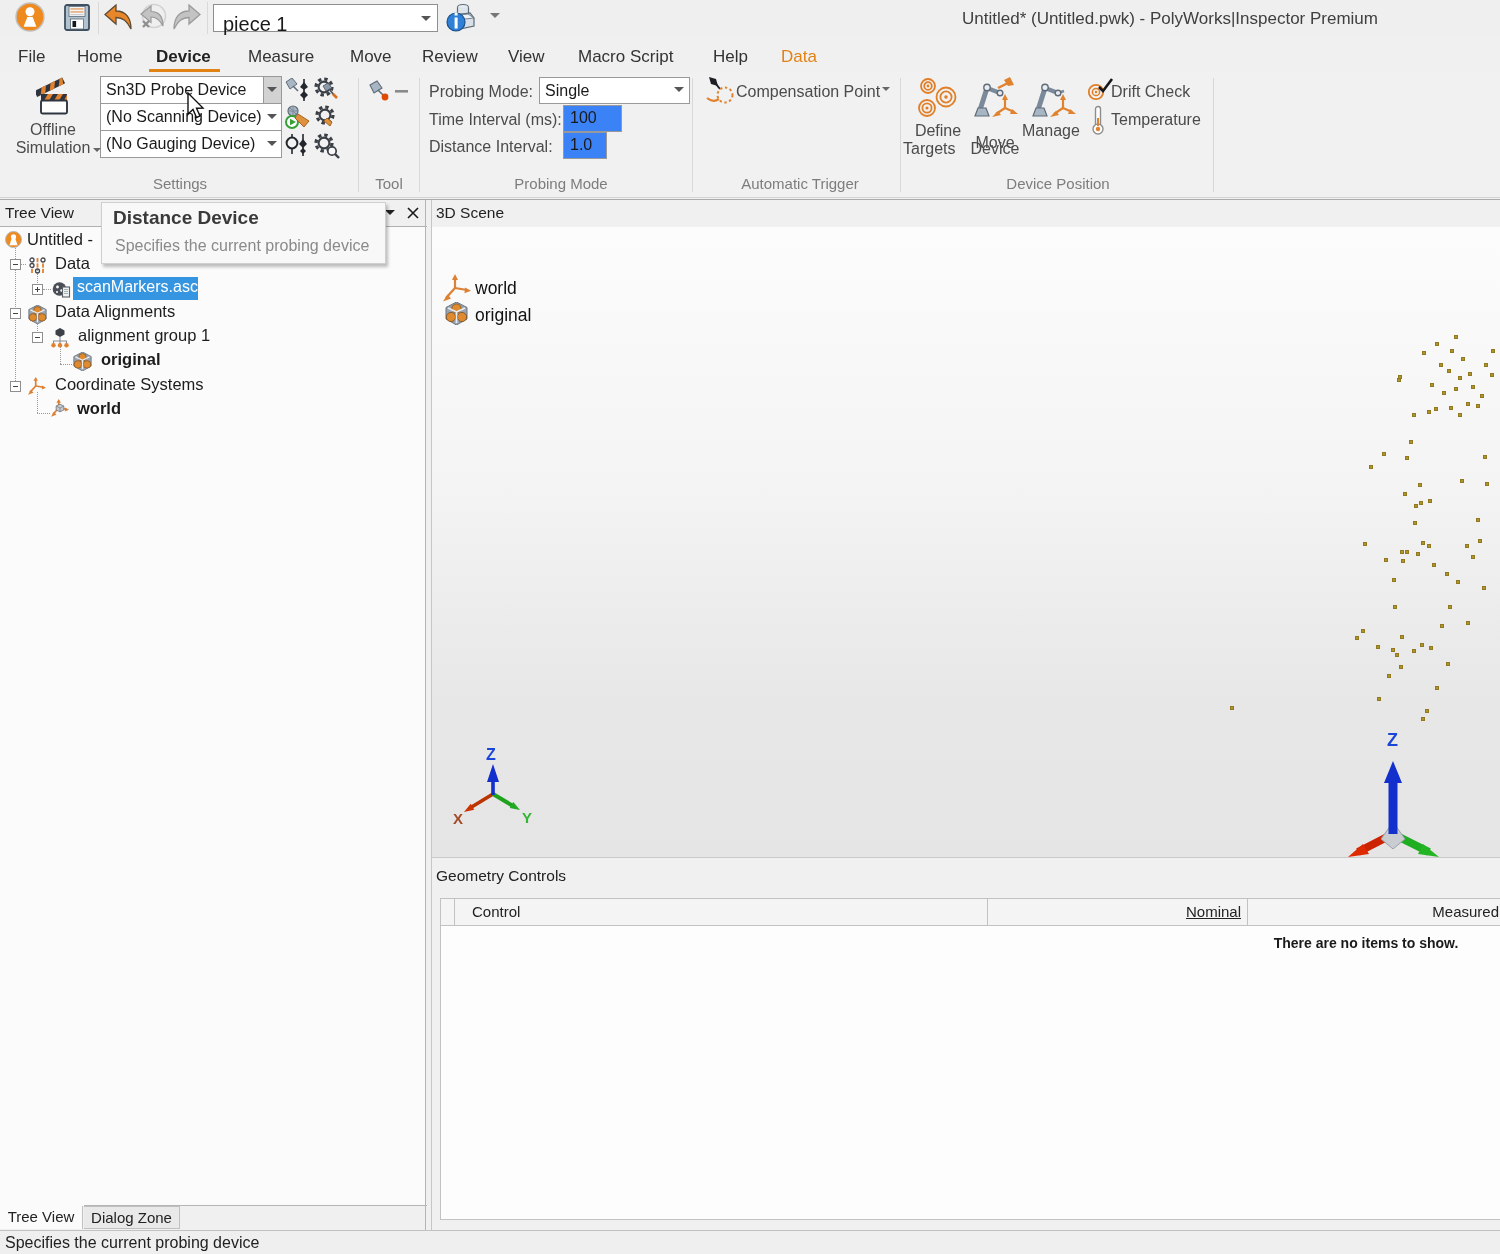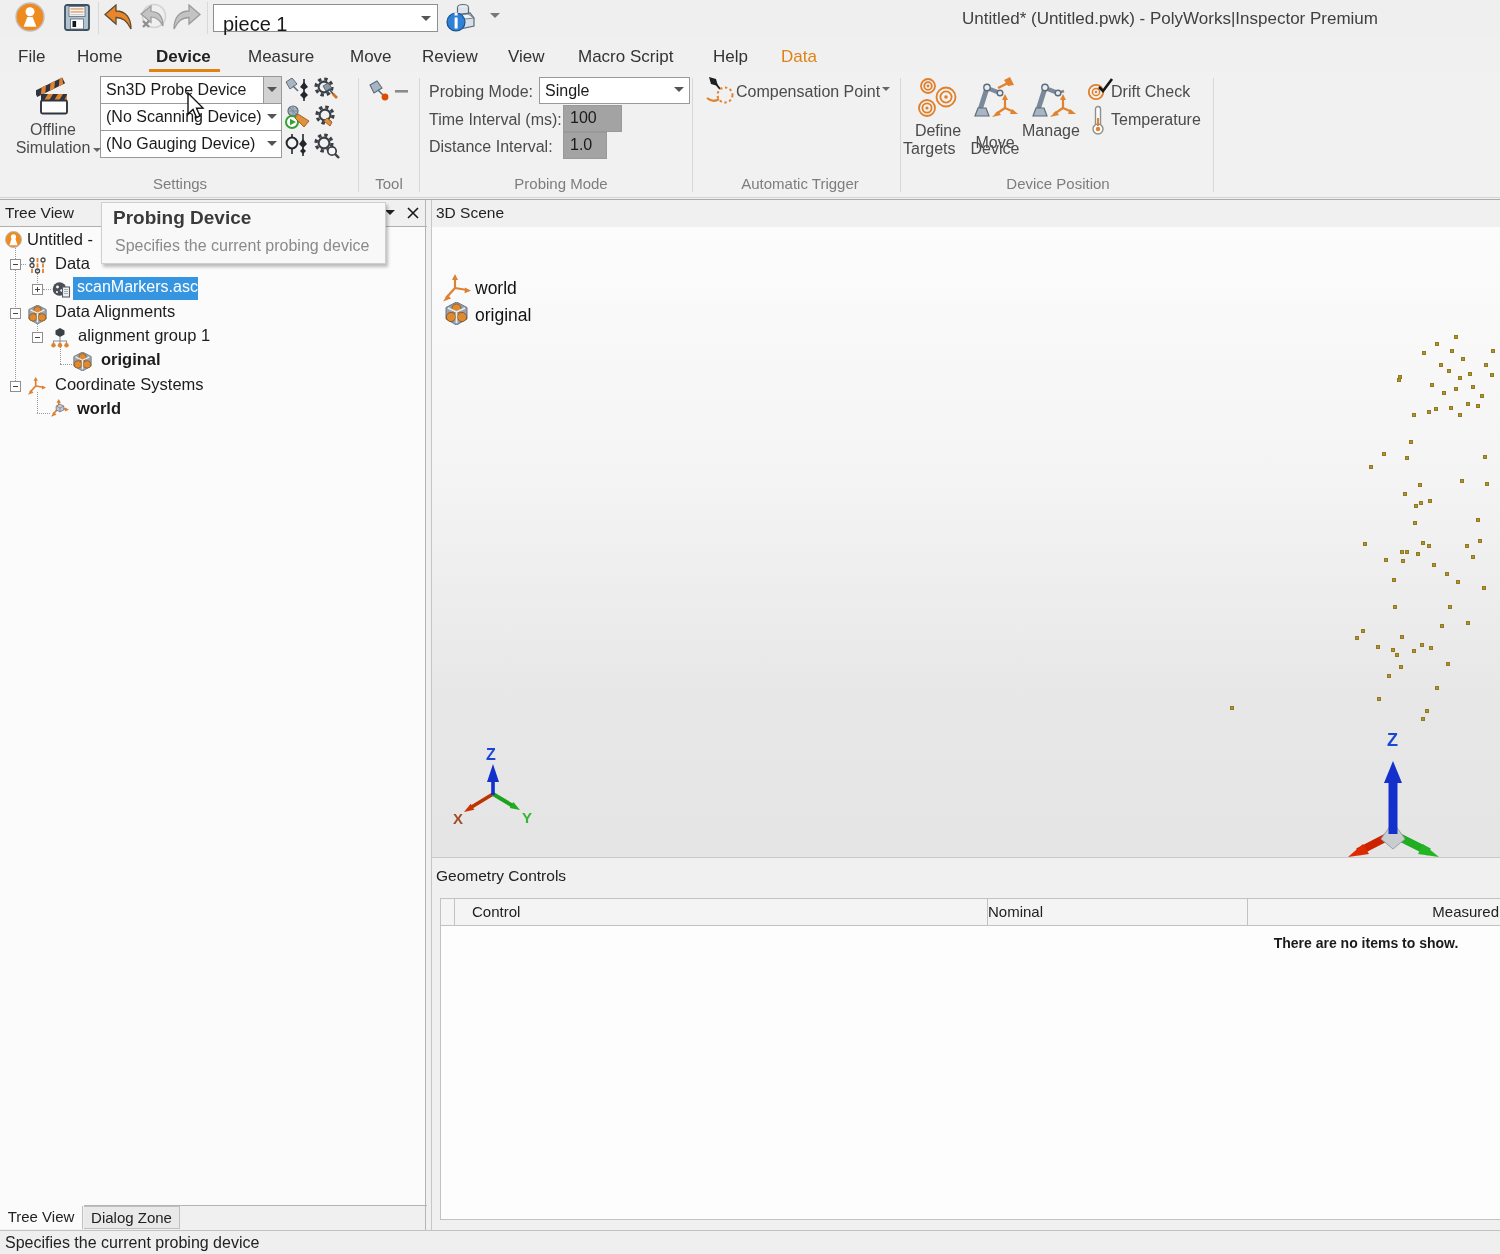--- a/index.html
+++ b/index.html
@@ -22,21 +22,21 @@
 #devunderline { left:149px; top:69px; width:71px; height:3px; background:#e08214; }
 
 
 #ribbon { left:0; top:72px; width:1500px; height:126px; background:#f1f1f1; border-bottom:1px solid #d4d4d4; }
 .gsep { position:absolute; top:6px; width:1px; height:114px; background:#d8d8d8; }
 .glabel { position:absolute; top:103px; height:20px; font-size:15px; color:#7d7d7d; text-align:center; }
 .combo { position:absolute; background:#fff; border:1px solid #999; }
 .combo .ct { position:absolute; left:5px; top:4px; font-size:16px; color:#1a1a1a; white-space:nowrap; }
 .darr { width:0; height:0; border-left:5px solid transparent; border-right:5px solid transparent; border-top:5px solid #555; position:absolute; }
 .rlabel { position:absolute; font-size:16px; color:#4b4b4b; white-space:nowrap; }
-.tinput { position:absolute; background:#a3a3a3; border:1px solid #999; font-size:16px; color:#1a1a1a; padding:3px 0 0 6px; }
+.tinput { position:absolute; background:#3b82f6; border:1px solid #999; font-size:16px; color:#1a1a1a; padding:3px 0 0 6px; }
 
 
 #mainarea { left:0; top:199px; width:1500px; height:1033px; border-top:1px solid #ababab; }
 #treepanel { position:absolute; left:0; top:0; width:427px; height:1033px; }
 #treehdr { position:absolute; left:0; top:0; width:427px; height:27px; border-bottom:1px solid #b0b0b0; }
 #treehdr span { position:absolute; left:5px; top:4px; font-size:15.5px; color:#222; }
 #treebody { position:absolute; left:0; top:27px; width:426px; height:979px; background:#fbfbfb; }
 #tabsrow { position:absolute; left:0; top:1006px; width:427px; height:24px; }
 .tab { position:absolute; top:0; height:23px; font-size:15px; line-height:22px; text-align:center; }
 #splitter { position:absolute; left:427px; top:0; width:4px; height:1033px; background:#f0f0f0; }
@@ -565,29 +565,29 @@
         <i class="dot" style="left:994px;top:482px"></i>
         <i class="dot" style="left:990px;top:490px"></i>
 <i class="dot" style="left:799px;top:479px"></i>
     </div>
     <div id="geombar">
         <span>Geometry Controls</span>
       </div>
     <div id="geomtable">
       <div class="th" style="left:0; width:14px;"></div>
       <div class="th" style="left:14px; width:533px; padding:4px 0 0 17px;">Control</div>
-      <div class="th" style="left:547px; width:260px; padding:4px 16px 0 0;">Nominal</div>
+      <div class="th" style="left:547px; width:260px; text-align:right; padding:4px 6px 0 0;text-decoration:underline;">Nominal</div>
       <div class="th" style="left:807px; width:255px; text-align:right; padding:4px 4px 0 0; border-right:none;">Measured</div>
       <div class="abs" style="left:760px; top:36px; width:330px; text-align:center; font-size:14px; color:#1a1a1a; font-weight:bold;">There are no items to show.</div>
     </div>
   </div>
 </div>
 
 <div class="abs" id="statusbar">Specifies the current probing device</div>
 
 <div class="abs" id="tooltip">
-  <div class="t1">Probing Device</div>
+  <div class="t1">Distance Device</div>
   <div class="t2">Specifies the current probing device</div>
 </div>
 
 <svg class="abs" style="left:185px; top:92px; z-index:60;" width="22" height="30" viewBox="0 0 22 30">
   <path d="M3,1 L3,22 L8,17.5 L11.5,25.5 L15,24 L11.5,16.2 L18,16 Z" fill="#fff" stroke="#111" stroke-width="1.4"></path>
 </svg>
 
 </body></html>

